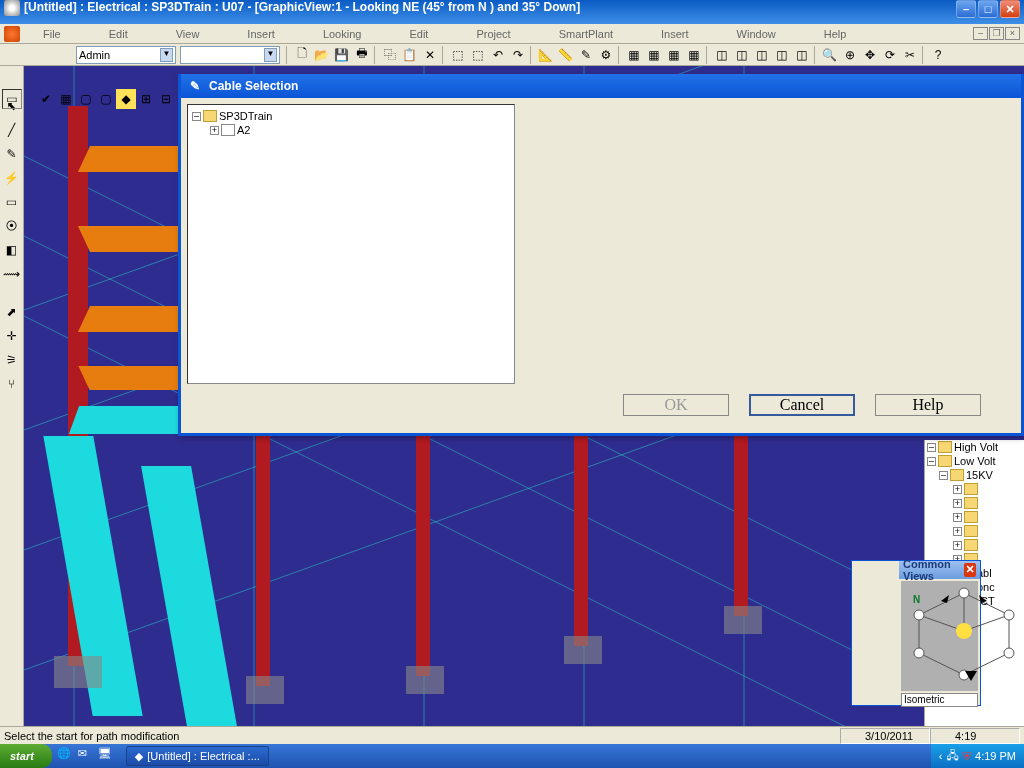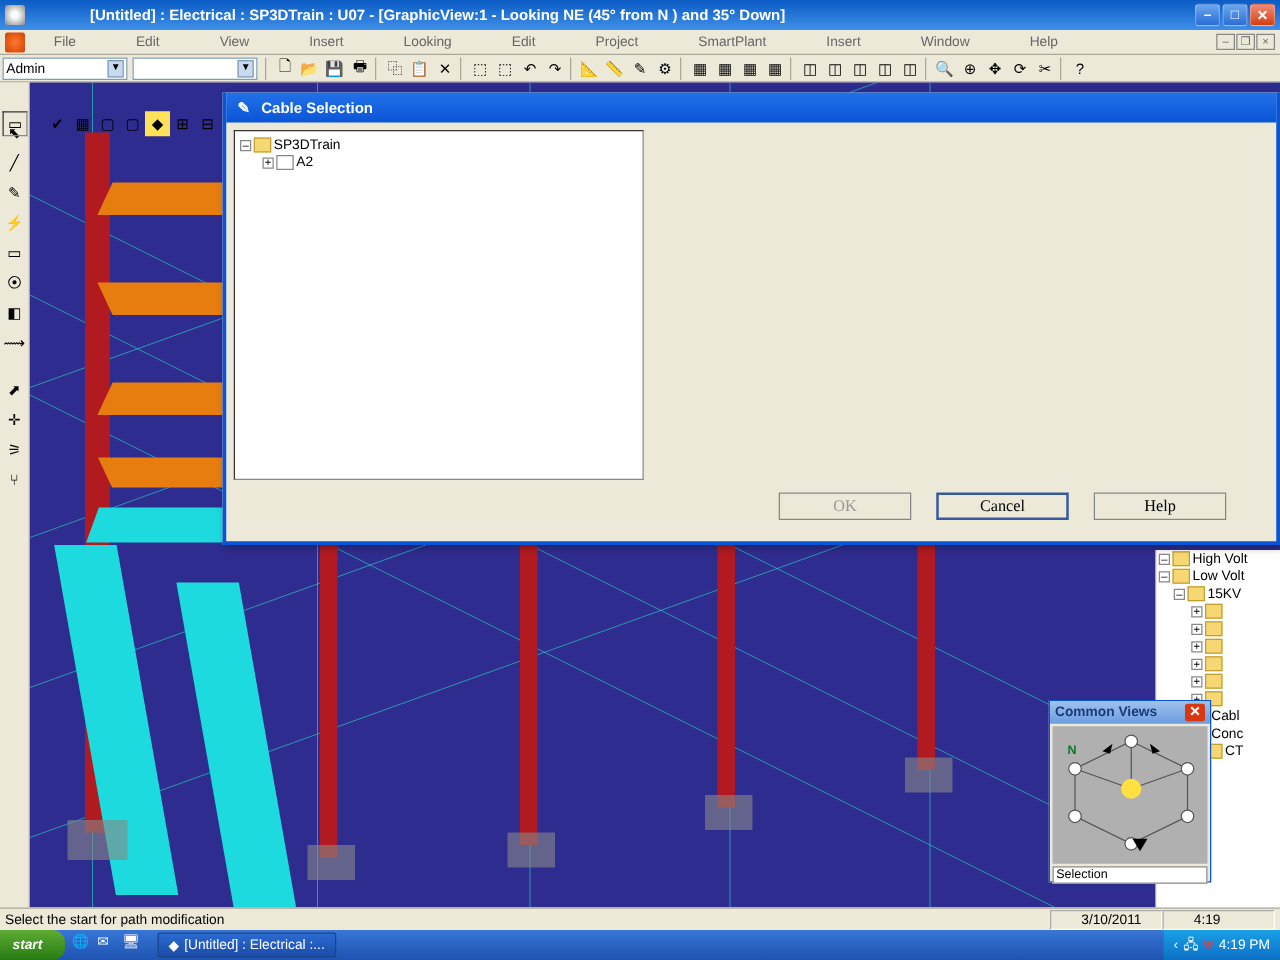--- a/index.html
+++ b/index.html
@@ -9,24 +9,23 @@
   background: #ece9d8;
   width: 1024px;
   height: 768px;
   overflow: hidden;
   position: relative;
 }
 .titlebar {
   height: 24px;
   background: linear-gradient(to bottom, #0a5bc4, #3f8fe8);
   display: flex;
-  align-items: center;
-  padding: 12px 4px;
+  align-items: flex-start;
+  padding: 0 4px;
   color: white;
-  gap: 48px;
 }
 .titlebar .appicon {
   width: 16px; height: 16px;
   background: radial-gradient(circle, #fff 20%, #888);
   margin-right: 4px;
   border-radius: 2px;
 }
 .titlebar .title { flex: 1; font-size: 12px; font-weight: bold; }
 .winbtns { display: flex; gap: 2px; }
 .winbtn {
@@ -54,20 +53,21 @@
   margin-left: auto;
   display: flex; gap: 1px; padding-right: 4px;
 }
 .mdibtns div { width: 15px; height: 13px; border: 1px solid #888; background: #ece9d8; font-size: 9px; text-align: center; line-height: 11px; }
 .toolbar {
   height: 22px;
   background: #ece9d8;
   border-bottom: 1px solid #aca899;
   display: flex; align-items: center;
   padding: 0 2px;
+  justify-content: center;
 }
 .combo {
   height: 18px; border: 1px solid #7f9db9; background: white;
   display: flex; align-items: center; padding: 0 2px; margin-right: 4px;
 }
 .combo .drop { width: 13px; height: 14px; background: #c8d9f0; border: 1px solid #7f9db9; margin-left: auto; font-size: 8px; text-align: center; }
 .tbtn {
   width: 20px; height: 20px;
   border: 1px solid transparent;
   display: inline-flex; align-items: center; justify-content: center;
@@ -196,31 +196,32 @@
 .dialog .tree .tn { display: flex; align-items: center; gap: 2px; padding: 1px 0; }
 .dialog .tree .tn.l1 { padding-left: 18px; }
 .dialog .btnrow {
   display: flex; justify-content: flex-end;
   gap: 20px; padding: 4px 40px 0 0;
 }
 .dialog button {
   width: 106px; height: 22px;
   background: #ece9d8;
   border: 1px solid #888;
-  font-family: Tahoma; font-size: 13px;
+  font-family: Tahoma; font-size: 16px;
 }
 .dialog button.default { border: 2px solid #375a9e; }
 .dialog button:disabled { color: #999; }
 
 .cview {
   position: absolute;
-  right: 55px; bottom: 62px;
+  right: 43px; bottom: 62px;
   width: 130px; height: 146px;
   background: #ece9d8;
   border: 1px solid #0a55d6;
+  padding-left: 47px;
 }
 .cview .ctitle {
   height: 18px;
   background: linear-gradient(#9fc1ee, #6b9de0);
   color: #1b3a78; font-weight: bold; font-size: 11px;
   display: flex; align-items: center; padding: 0 4px;
 }
 .cview .ctitle .cx {
   margin-left: auto; width: 16px; height: 14px;
   background: #da3610; color: white;
@@ -492,21 +493,21 @@
       <circle cx="63" cy="94" r="5" fill="#fff" stroke="#555"></circle>
       <circle cx="18" cy="72" r="5" fill="#fff" stroke="#555"></circle>
       <circle cx="18" cy="34" r="5" fill="#fff" stroke="#555"></circle>
       <circle cx="63" cy="50" r="8" fill="#ffe040"></circle>
       <text x="12" y="22" fill="#0a7a2a" font-size="10" font-weight="bold">N</text>
       <path d="M40 20 l8 -6 l-2 8 z" fill="#000"></path>
       <path d="M86 20 l-8 -6 l2 8 z" fill="#000"></path>
       <path d="M70 100 l-6 -10 l12 0 z" fill="#000"></path>
     </svg>
   </div>
-  <div class="cvlabel">Selection</div>
+  <div class="cvlabel">Isometric</div>
 </div>
 
 <div class="statusbar">
   <div style="flex:1">Select the start for path modification</div>
   <div class="cell" style="width:90px">3/10/2011</div>
   <div class="cell" style="width:90px">4:19 PM</div>
 </div>
 
 <div class="taskbar">
   <div class="startbtn">

